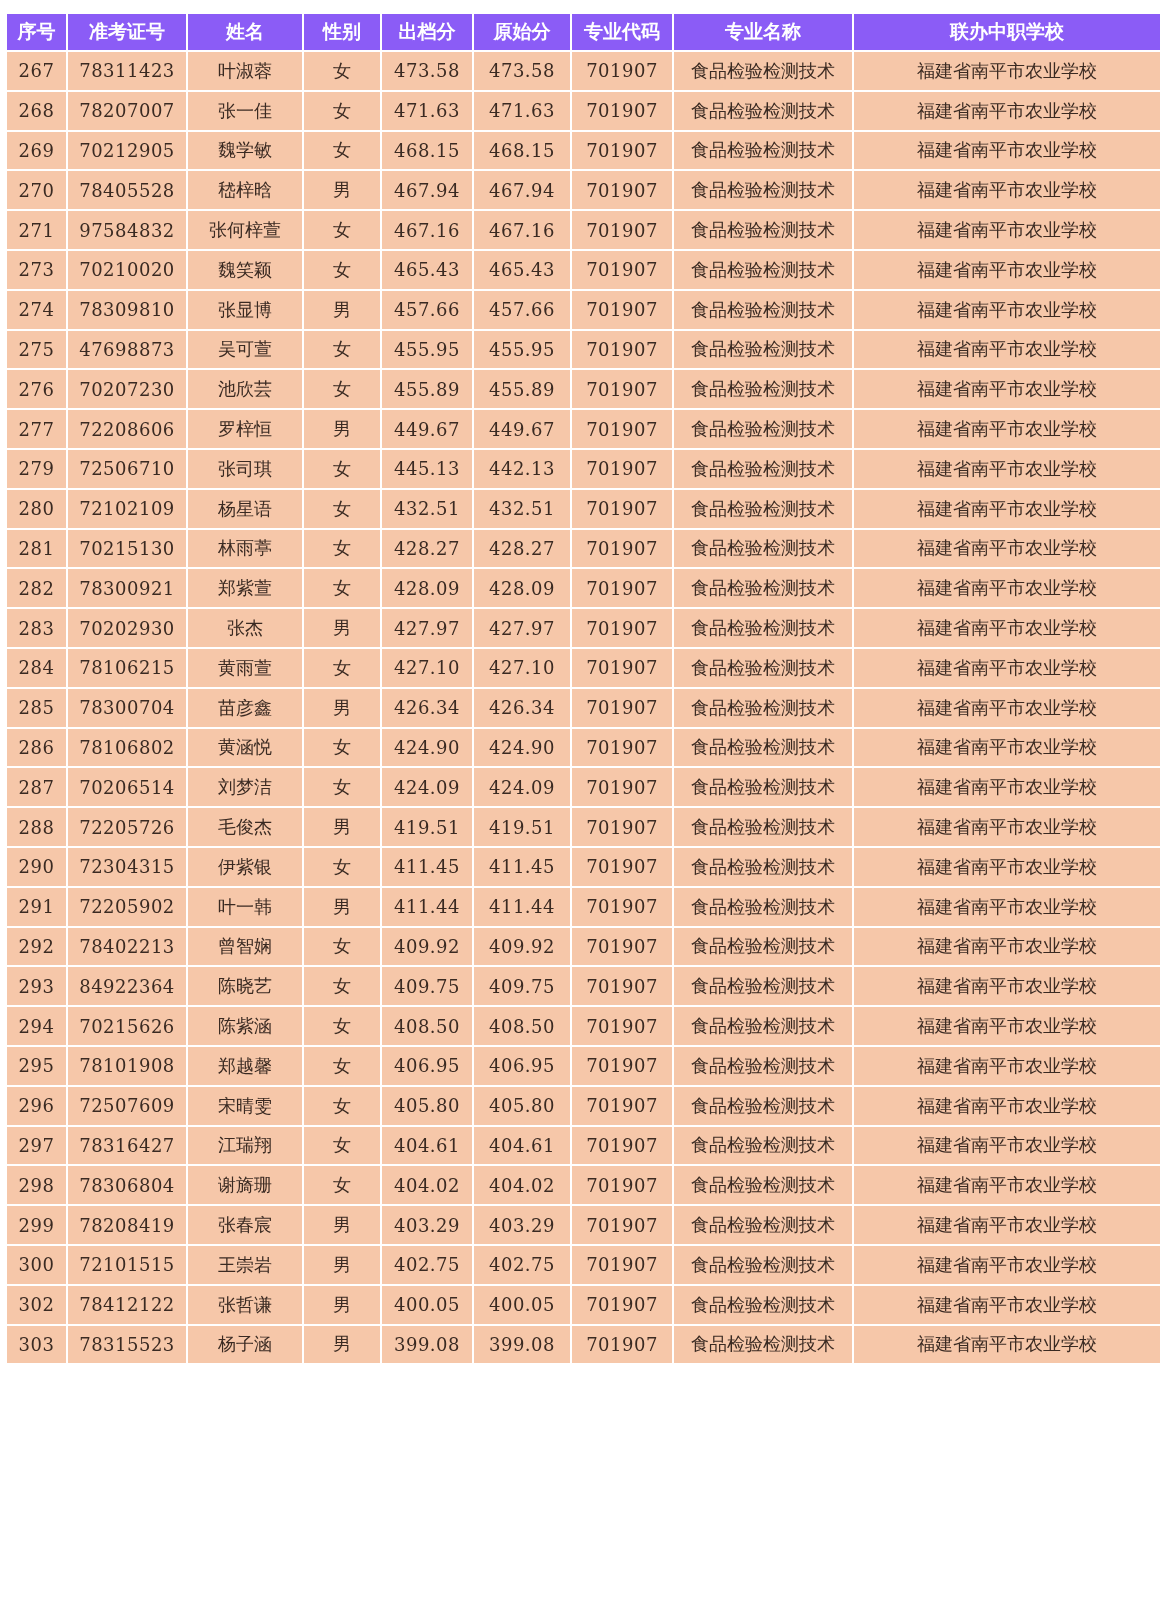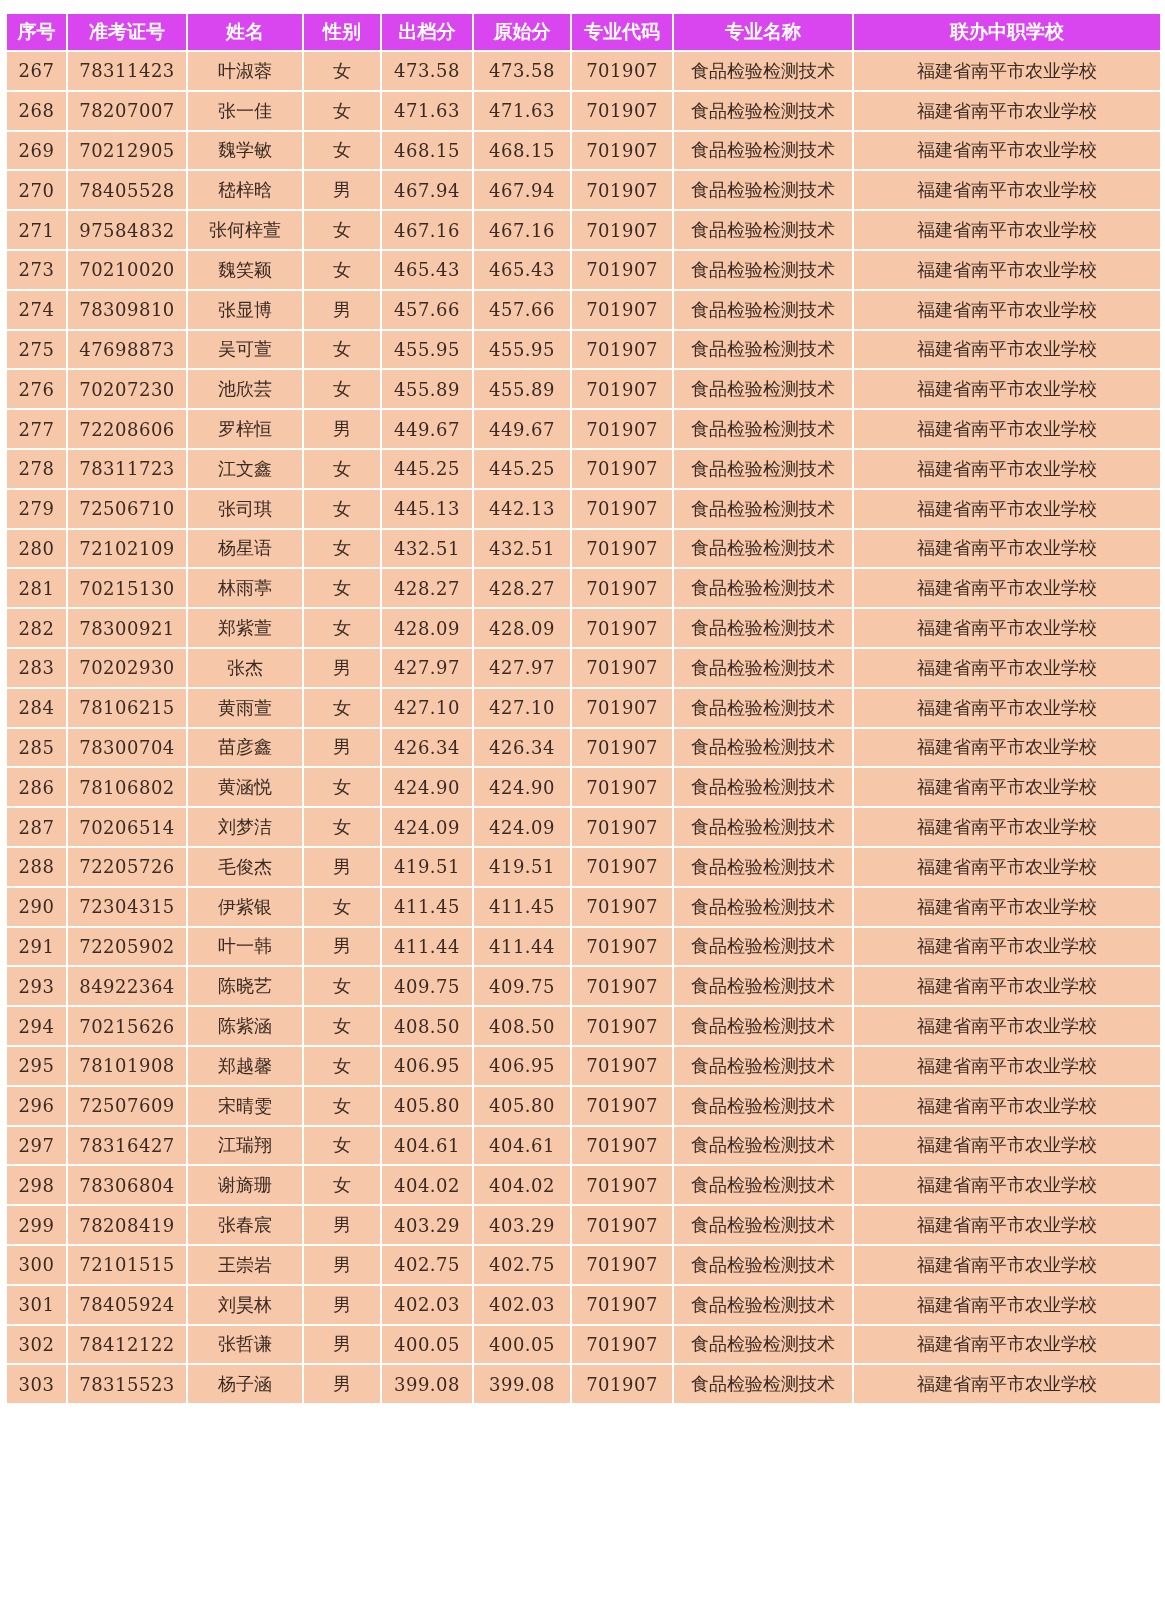--- a/index.html
+++ b/index.html
@@ -1,19 +1,19 @@
 <!DOCTYPE html>
 <html><head>
 <meta charset="utf-8">
 <style>
   html, body { margin:0; padding:0; background:#ffffff; }
   body { width:1165px; height:1600px; position:relative; overflow:hidden; font-family:"DejaVu Serif","Liberation Serif",serif; }
   #tbl { position:absolute; left:5px; top:12px; border-collapse:collapse; table-layout:fixed; width:1155px; }
   #tbl th, #tbl td { border:2px solid #ffffff; text-align:center; padding:0; overflow:hidden; white-space:nowrap; }
-  #tbl th { background:#d946ef; color:#ffffff; height:36px; font-family:"DejaVu Sans","Liberation Sans",sans-serif; font-weight:bold; font-size:19px; }
+  #tbl th { background:#8b5cf6; color:#ffffff; height:36px; font-family:"DejaVu Sans","Liberation Sans",sans-serif; font-weight:bold; font-size:19px; }
   #tbl td { background:#f6c7a9; color:#3a2a22; height:37.8px; font-size:18px; }
   #tbl td.num { letter-spacing:0.5px; }
 </style>
 </head>
 <body>
 
 <table id="tbl">
   <colgroup>
     <col style="width:61px">
       <col style="width:120px">
@@ -143,31 +143,20 @@
         <td class="num">72208606</td>
         <td>罗梓恒</td>
         <td>男</td>
         <td class="num">449.67</td>
         <td class="num">449.67</td>
         <td class="num">701907</td>
         <td>食品检验检测技术</td>
         <td>福建省南平市农业学校</td>
       </tr>
       <tr>
-        <td class="num">278</td>
-        <td class="num">78311723</td>
-        <td>江文鑫</td>
-        <td>女</td>
-        <td class="num">445.25</td>
-        <td class="num">445.25</td>
-        <td class="num">701907</td>
-        <td>食品检验检测技术</td>
-        <td>福建省南平市农业学校</td>
-      </tr>
-      <tr>
         <td class="num">279</td>
         <td class="num">72506710</td>
         <td>张司琪</td>
         <td>女</td>
         <td class="num">445.13</td>
         <td class="num">442.13</td>
         <td class="num">701907</td>
         <td>食品检验检测技术</td>
         <td>福建省南平市农业学校</td>
       </tr>
@@ -286,20 +275,31 @@
         <td class="num">72205902</td>
         <td>叶一韩</td>
         <td>男</td>
         <td class="num">411.44</td>
         <td class="num">411.44</td>
         <td class="num">701907</td>
         <td>食品检验检测技术</td>
         <td>福建省南平市农业学校</td>
       </tr>
       <tr>
+        <td class="num">292</td>
+        <td class="num">78402213</td>
+        <td>曾智娴</td>
+        <td>女</td>
+        <td class="num">409.92</td>
+        <td class="num">409.92</td>
+        <td class="num">701907</td>
+        <td>食品检验检测技术</td>
+        <td>福建省南平市农业学校</td>
+      </tr>
+      <tr>
         <td class="num">293</td>
         <td class="num">84922364</td>
         <td>陈晓艺</td>
         <td>女</td>
         <td class="num">409.75</td>
         <td class="num">409.75</td>
         <td class="num">701907</td>
         <td>食品检验检测技术</td>
         <td>福建省南平市农业学校</td>
       </tr>
@@ -369,31 +369,20 @@
         <td>食品检验检测技术</td>
         <td>福建省南平市农业学校</td>
       </tr>
       <tr>
         <td class="num">300</td>
         <td class="num">72101515</td>
         <td>王崇岩</td>
         <td>男</td>
         <td class="num">402.75</td>
         <td class="num">402.75</td>
-        <td class="num">701907</td>
-        <td>食品检验检测技术</td>
-        <td>福建省南平市农业学校</td>
-      </tr>
-      <tr>
-        <td class="num">301</td>
-        <td class="num">78405924</td>
-        <td>刘昊林</td>
-        <td>男</td>
-        <td class="num">402.03</td>
-        <td class="num">402.03</td>
         <td class="num">701907</td>
         <td>食品检验检测技术</td>
         <td>福建省南平市农业学校</td>
       </tr>
       <tr>
         <td class="num">302</td>
         <td class="num">78412122</td>
         <td>张哲谦</td>
         <td>男</td>
         <td class="num">400.05</td>

